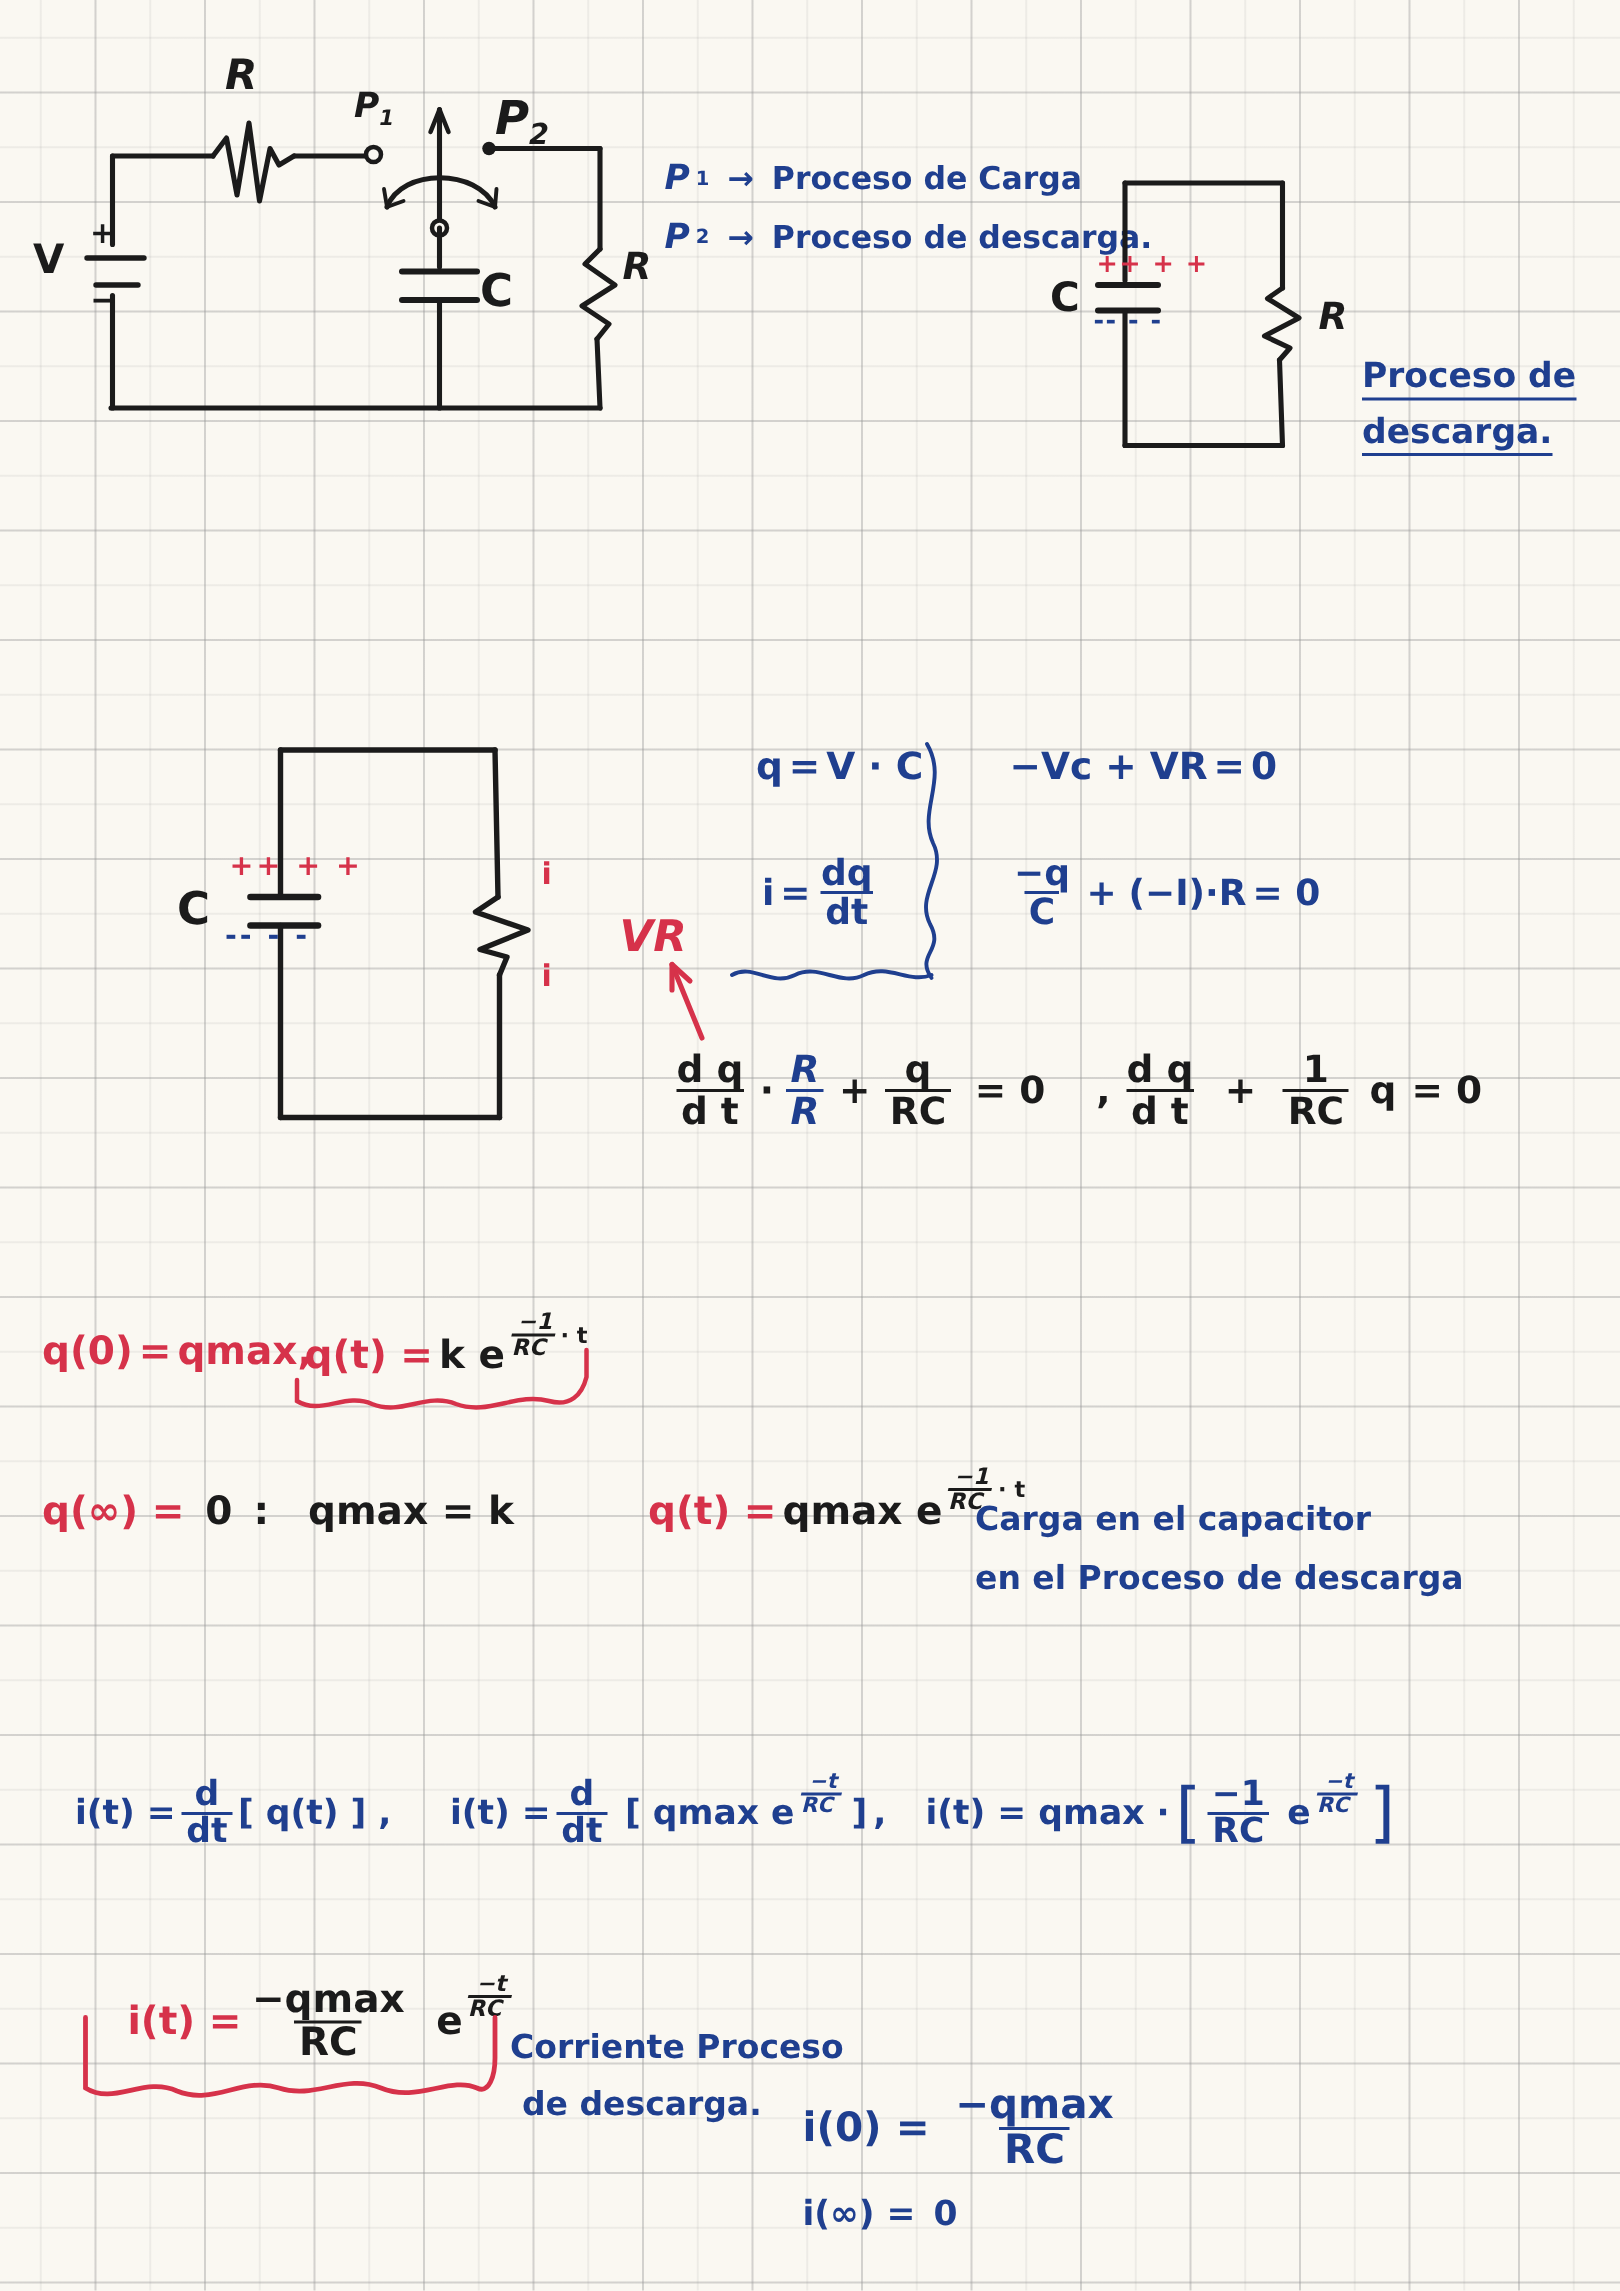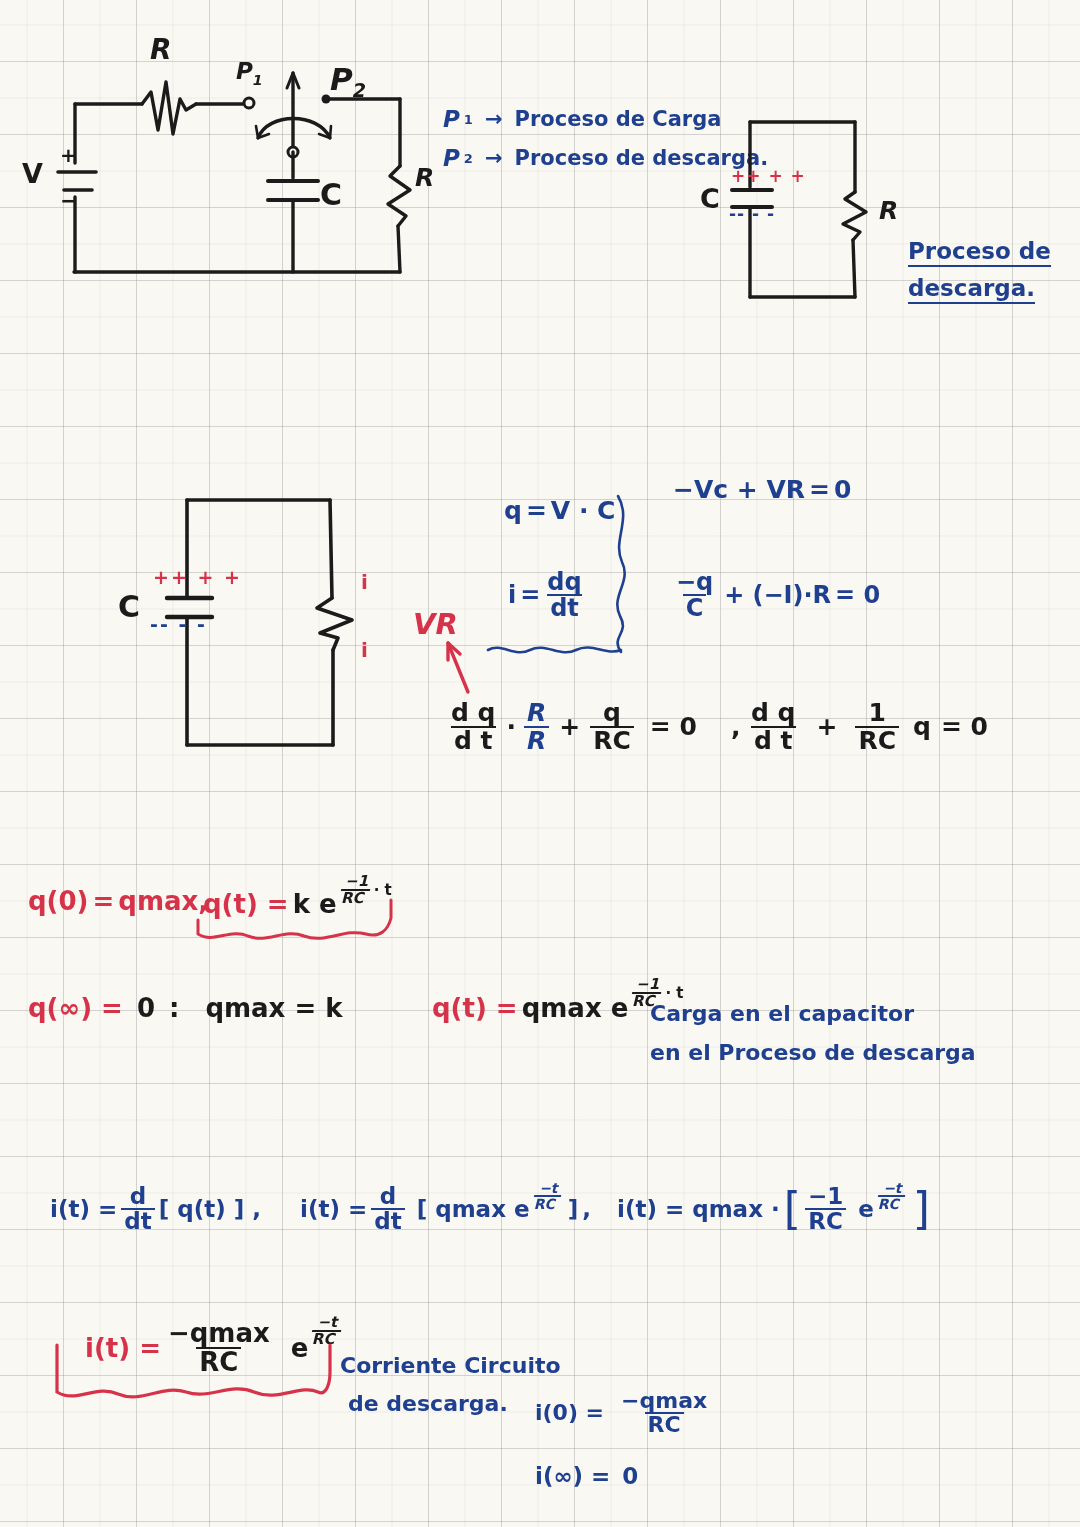--- a/index.html
+++ b/index.html
@@ -172,21 +172,21 @@
   </span>
 </div>
 
 <svg class="layer" width="1080" height="1527" viewBox="0 0 1080 1527">
   <g fill="none" stroke="#1f3f8f" stroke-width="2.6" stroke-linecap="round">
     <path d="M618,496 C632,520 612,540 622,562 C632,582 610,596 620,616 C630,634 610,636 621,652"></path>
     <path d="M488,650 C502,642 514,658 530,650 C546,642 560,658 576,650 C592,642 606,656 621,650"></path>
   </g>
 </svg>
 
-<div class="ink hw blu" style="left:673px;top:477px;font-size:25px;">
+<div class="ink hw blu" style="left:673px;top:498px;font-size:25px;">
   <span class="row">
     <span>−Vc + VR</span>
     <span>=</span>
     <span>0</span>
   </span>
 </div>
 <div class="ink hw blu" style="left:673px;top:570px;font-size:24px;">
   <span class="row">
     <span class="frac">
       <span class="num">−q</span>
@@ -348,24 +348,24 @@
       </span>
     </span>
   </span>
 </div>
 <svg class="layer" width="1080" height="1527" viewBox="0 0 1080 1527">
   <g fill="none" stroke="#d6324a" stroke-width="3.2" stroke-linecap="round">
     <path d="M57,1345 L57,1392 C76,1404 96,1384 118,1394 C142,1404 162,1384 186,1392 C210,1400 230,1382 254,1392 C278,1402 300,1384 318,1392 C326,1396 330,1384 330,1372 L330,1345"></path>
   </g>
 </svg>
 
-<div class="ink hw blu" style="left:340px;top:1355px;font-size:22px;">Corriente Circuito</div>
+<div class="ink hw blu" style="left:340px;top:1355px;font-size:22px;">Corriente Proceso</div>
 <div class="ink hw blu" style="left:348px;top:1393px;font-size:22px;">de descarga.</div>
 
-<div class="ink hw blu" style="left:535px;top:1390px;font-size:22px;">
+<div class="ink hw blu" style="left:535px;top:1390px;font-size:27px;">
   <span class="row">
     <span>i(0) =</span>
     <span class="frac" style="margin-left:10px;">
       <span class="num">−qmax</span>
       <span class="den">RC</span>
     </span>
   </span>
 </div>
 <div class="ink hw blu" style="left:535px;top:1465px;font-size:23px;">
   <span class="row">

